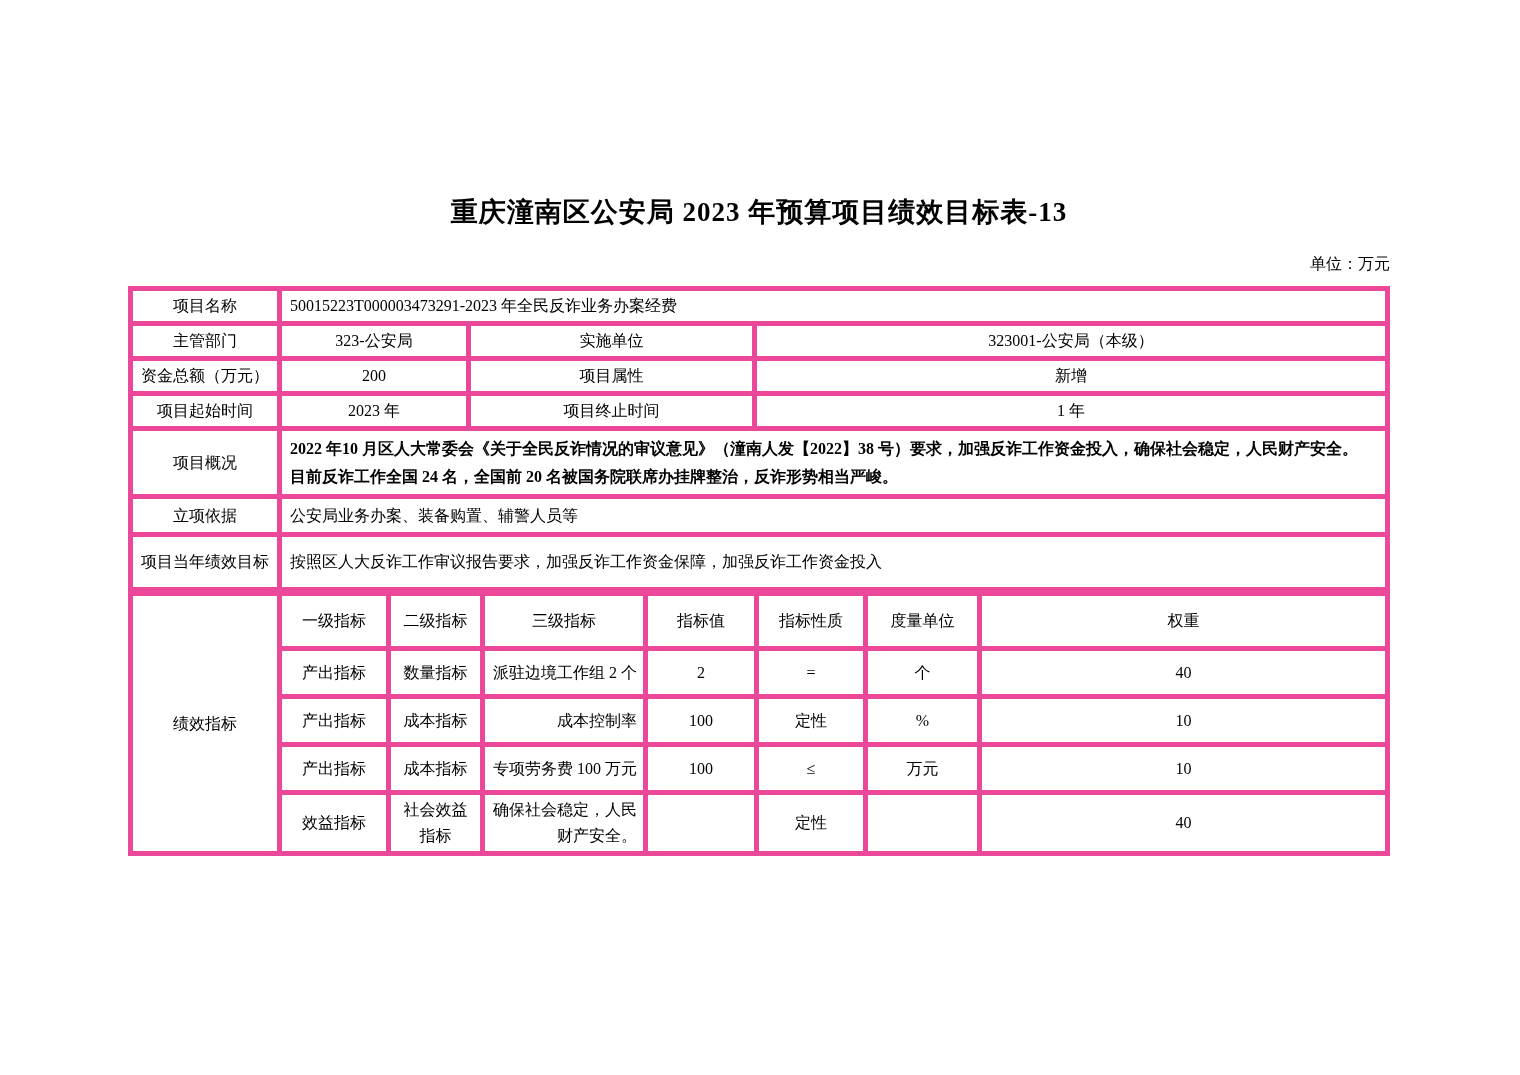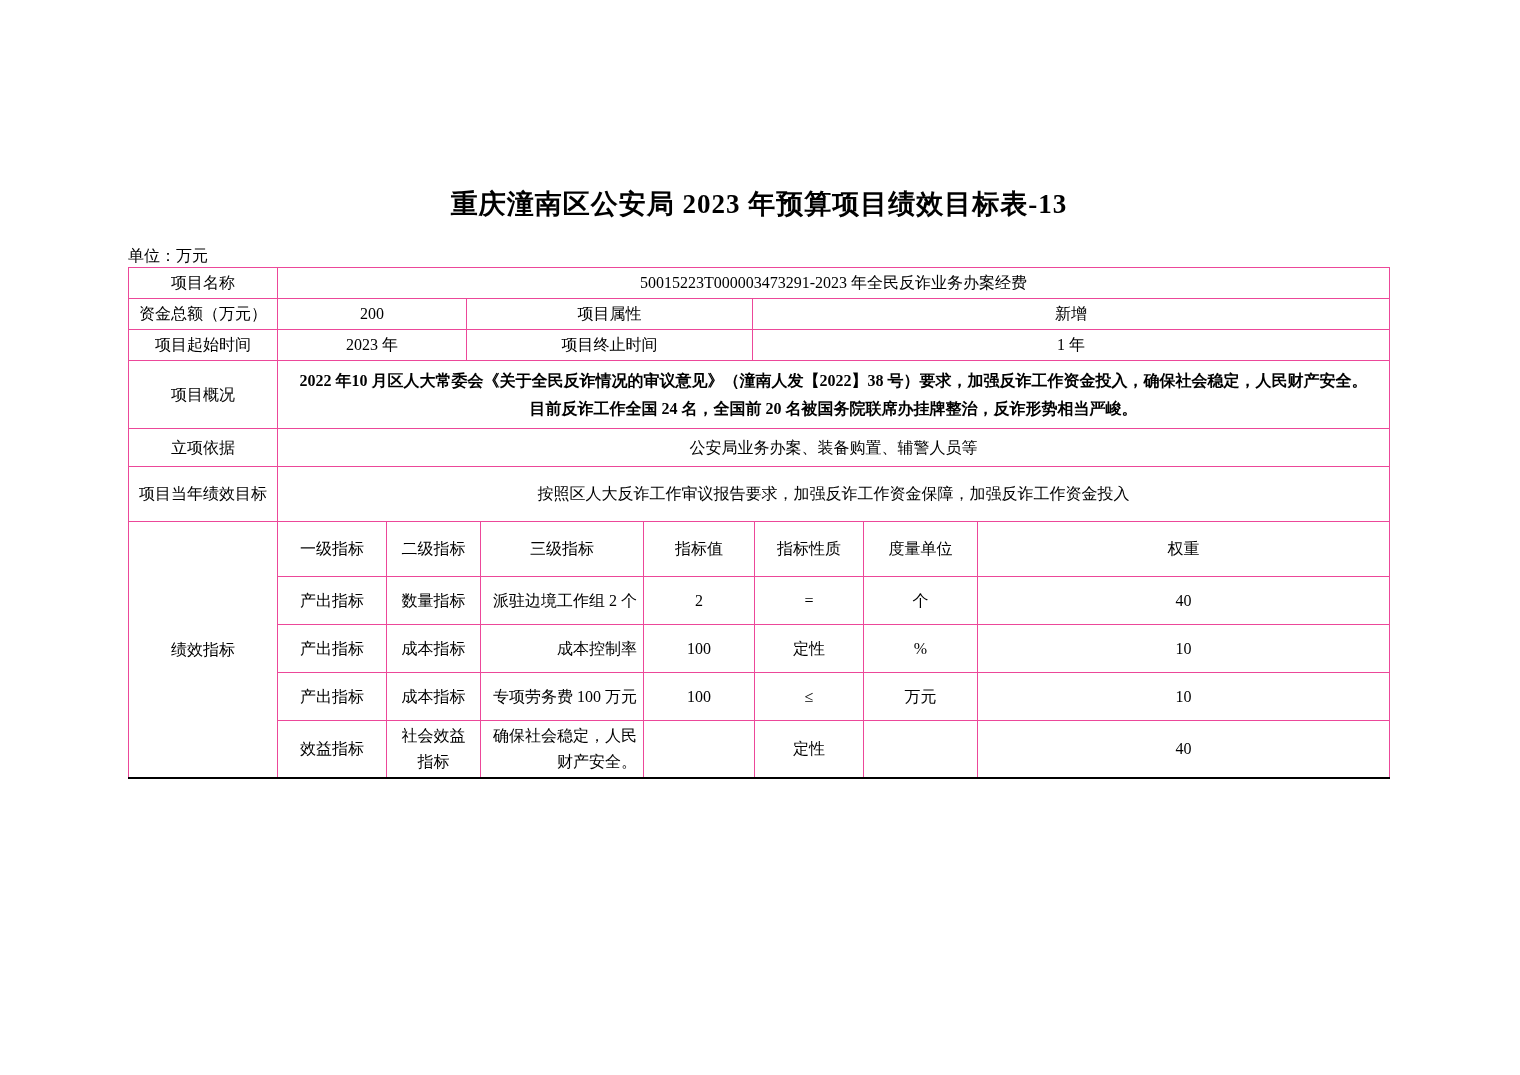--- a/index.html
+++ b/index.html
@@ -7,55 +7,56 @@
     padding: 0;
     background: #ffffff;
     width: 1520px;
     height: 1075px;
     font-family: "Liberation Serif", "DejaVu Serif", serif;
     color: #000000;
   }
   .page {
     position: absolute;
     left: 128px;
-    top: 0;
+    top: 8px;
     width: 1262px;
   }
   .title {
     padding-top: 186px;
     text-align: center;
     font-size: 27px;
     font-weight: bold;
     letter-spacing: 1px;
   }
   .unit-note {
     margin-top: 24px;
-    margin-bottom: 0;
+    margin-bottom: 11px;
+    text-align: right;
     font-size: 16px;
   }
   table {
     border-collapse: collapse;
     table-layout: fixed;
     width: 1262px;
   }
   table.indicators-table {
     margin-top: -1px;
     border-bottom: 2px solid #000;
   }
   td {
-    border: 1px solid #ec4899;
+    border: 5px solid #ec4899;
     font-size: 16px;
     line-height: 26px;
     padding: 2px 8px;
     text-align: center;
     vertical-align: middle;
     overflow: hidden;
   }
   td.left {
-    text-align: center;
+    text-align: left;
   }
   td.narrow-label {
     padding: 2px 1px;
     margin-left: 24px;
   }
   td.tertiary {
     padding: 2px 6px;
     text-align: right;
   }
   .multiline div {
@@ -76,20 +77,26 @@
     <colgroup>
       <col style="width:149px">
         <col style="width:189px">
         <col style="width:286px">
         <col>
     </colgroup>
     <tbody>
       <tr style="height:31px">
         <td>项目名称</td>
         <td class="left" colspan="3">50015223T000003473291-2023 年全民反诈业务办案经费</td>
+      </tr>
+      <tr style="height:30px">
+        <td>主管部门</td>
+        <td>323-公安局</td>
+        <td>实施单位</td>
+        <td>323001-公安局（本级）</td>
       </tr>
       <tr style="height:30px">
         <td>资金总额（万元）</td>
         <td>200</td>
         <td>项目属性</td>
         <td>新增</td>
       </tr>
       <tr style="height:31px">
         <td>项目起始时间</td>
         <td>2023 年</td>

